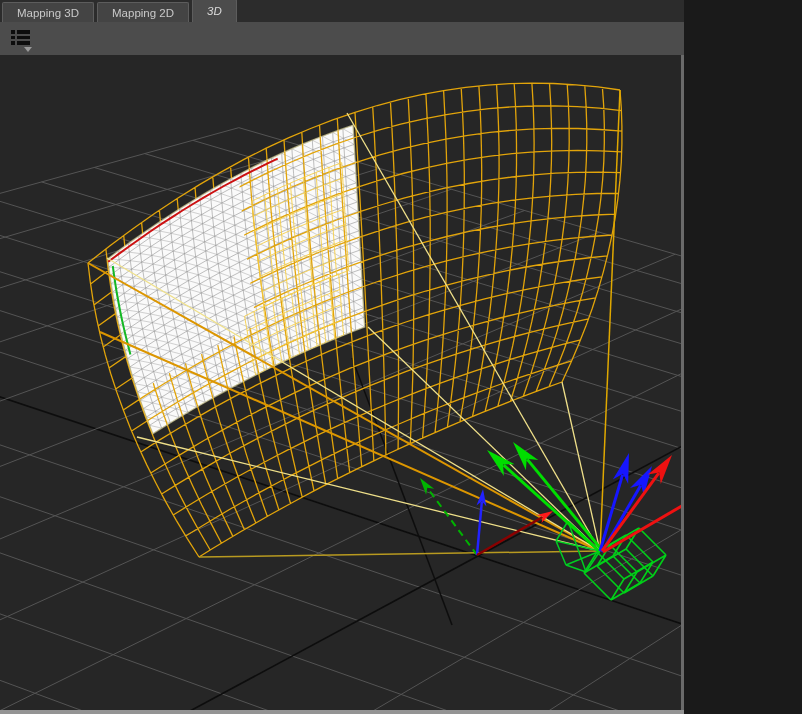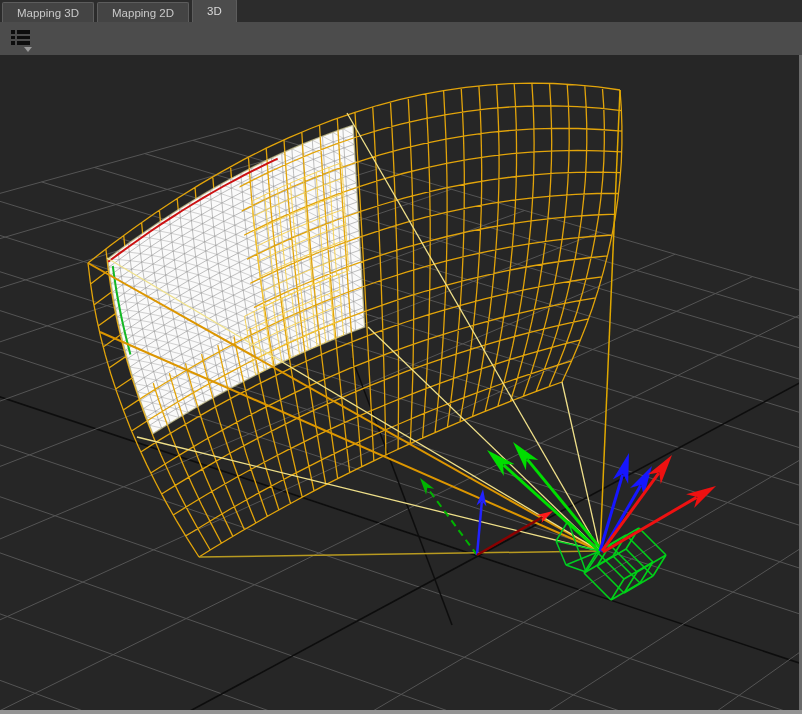--- a/index.html
+++ b/index.html
@@ -1,23 +1,23 @@
 <!DOCTYPE html>
 <html><head>
 <meta charset="utf-8">
 <style>
   html,body{margin:0;padding:0;background:#1a1a1a;}
-  .app{position:relative;width:802px;height:714px;background:#5eead4;overflow:hidden;
+  .app{position:relative;width:684px;height:714px;background:#5eead4;overflow:hidden;
        font-family:"Liberation Sans",sans-serif;}
   .tabbar{position:absolute;left:0;top:0;width:802px;height:22px;background:#2c2c2c;
           display:flex;align-items:flex-end;}
   .tab{height:19px;margin:0 1px 0 2px;padding:0 14px;display:flex;align-items:center;
        background:#444444;color:#c9c9c9;font-size:11.5px;border:1px solid #5d5d5d;border-bottom:none;
        border-radius:2px 2px 0 0;cursor:default;}
-  .tab.active{height:22px;background:#4c4c4c;color:#dadada;}
+  .tab.active{height:22px;background:#4c4c4c;color:#dadada;font-style:italic;}
   .toolbar{position:absolute;left:0;top:22px;width:802px;height:33px;background:#4c4c4c;}
   .listicon{position:absolute;left:11px;top:8px;width:22px;height:15px;}
   .listicon .row{display:flex;margin-bottom:2px;}
   .listicon .dot{width:4px;height:3.5px;background:#0d0d0d;margin-right:2px;}
   .listicon .bar{width:13px;height:3.5px;background:#0d0d0d;}
   .caret{position:absolute;left:24px;top:25px;width:0;height:0;
          border-left:4px solid transparent;border-right:4px solid transparent;border-top:5px solid #9a9a9a;}
   .viewport{position:absolute;left:0;top:55px;width:802px;height:659px;background:#262626;}
   .vborder-right{position:absolute;right:0;top:55px;width:3px;height:659px;background:#6a6a6a;}
   .vborder-bottom{position:absolute;left:0;top:710px;width:802px;height:4px;background:#949494;}

